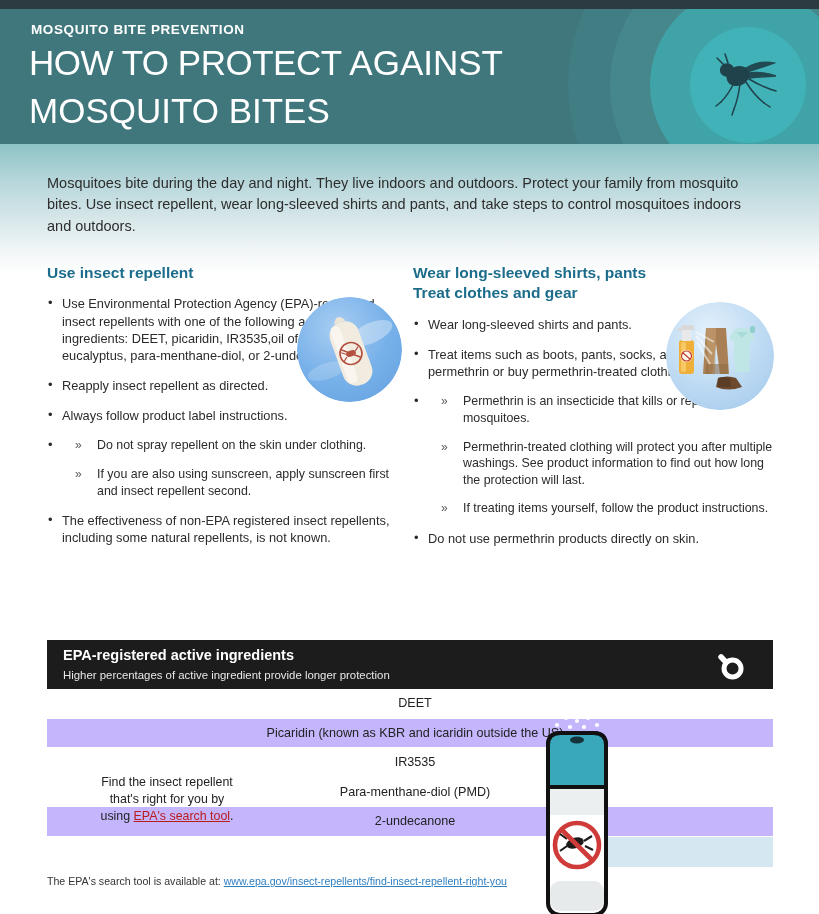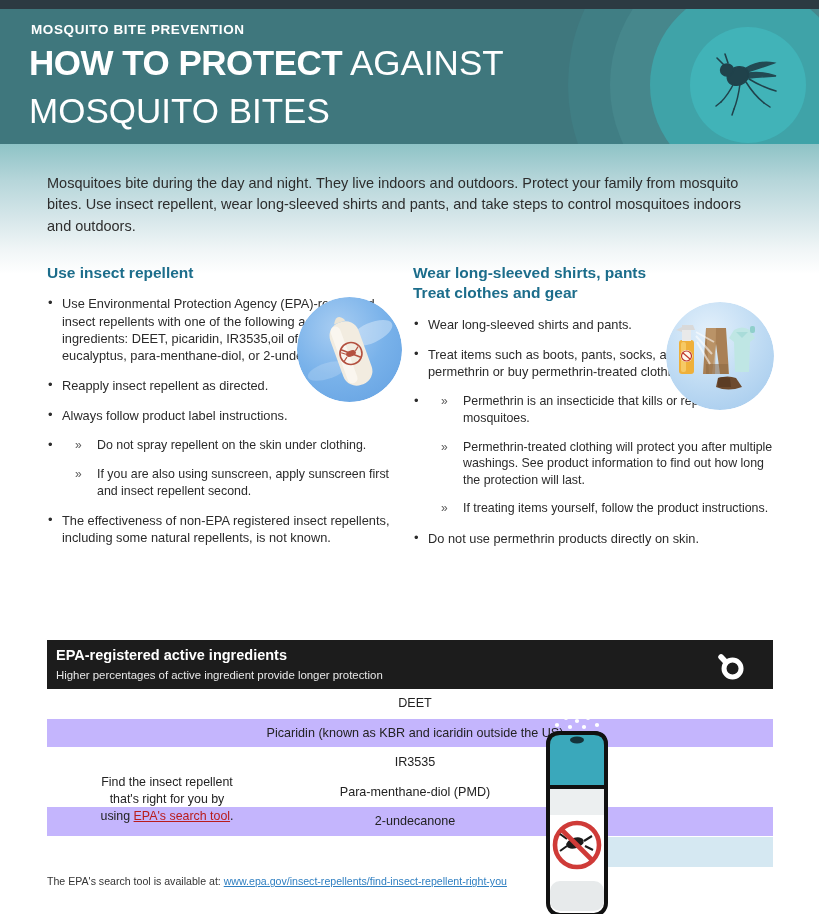--- a/index.html
+++ b/index.html
@@ -35,21 +35,21 @@
   .eyebrow {
     position: absolute; left: 31px; top: 13px;
     font-size: 13.5px; font-weight: bold; letter-spacing: 0.6px;
     color: #ffffff; font-family: "Liberation Sans", sans-serif;
   }
   .title-line1 {
     position: absolute; left: 29px; top: 36px;
     font-size: 35px; color: #ffffff; white-space: nowrap;
     line-height: 1;
   }
-  .title-line1 .bold { font-weight: bold; letter-spacing: -0.5px; }
+  .title-line1 .bold { font-weight: normal; letter-spacing: -0.5px; }
   .title-line1 .light { font-weight: normal; }
   .title-line2 {
     position: absolute; left: 29px; top: 84px;
     font-size: 35px; color: #ffffff; font-weight: normal; line-height: 1;
   }
 
   
   .wash {
     position: absolute; top: 144px; left: 0; width: 819px; height: 130px;
     background: linear-gradient(180deg, #8ec3c6 0%, #b6d6da 28%, #d7e7ea 58%, #f1f6f7 82%, #ffffff 100%);
@@ -101,21 +101,21 @@
     position: absolute; border-radius: 50%; overflow: hidden;
   }
   .photo-repellent { left: 297px; top: 297px; width: 105px; height: 105px; }
   .photo-clothing  { left: 666px; top: 302px; width: 108px; height: 108px; }
 
   
   .card {
     position: absolute; left: 47px; top: 640px; width: 726px; height: 227px;
   }
   .card-head {
-    position: relative; height: 49px; background: #1c1c1c; padding: 6px 16px 0 9px;
+    position: relative; height: 49px; background: #1c1c1c; padding: 6px 16px 0 16px;
   }
   .card-title {
     font-size: 14.5px; font-weight: bold; color: #ffffff; line-height: 1.3;
   }
   .card-sub {
     font-size: 11.4px; color: #e8e8e8; line-height: 1.3; margin-top: 3px;
   }
   .search-icon-wrap {
     position: absolute; right: 26px; top: 7px; width: 36px; height: 36px;
   }

